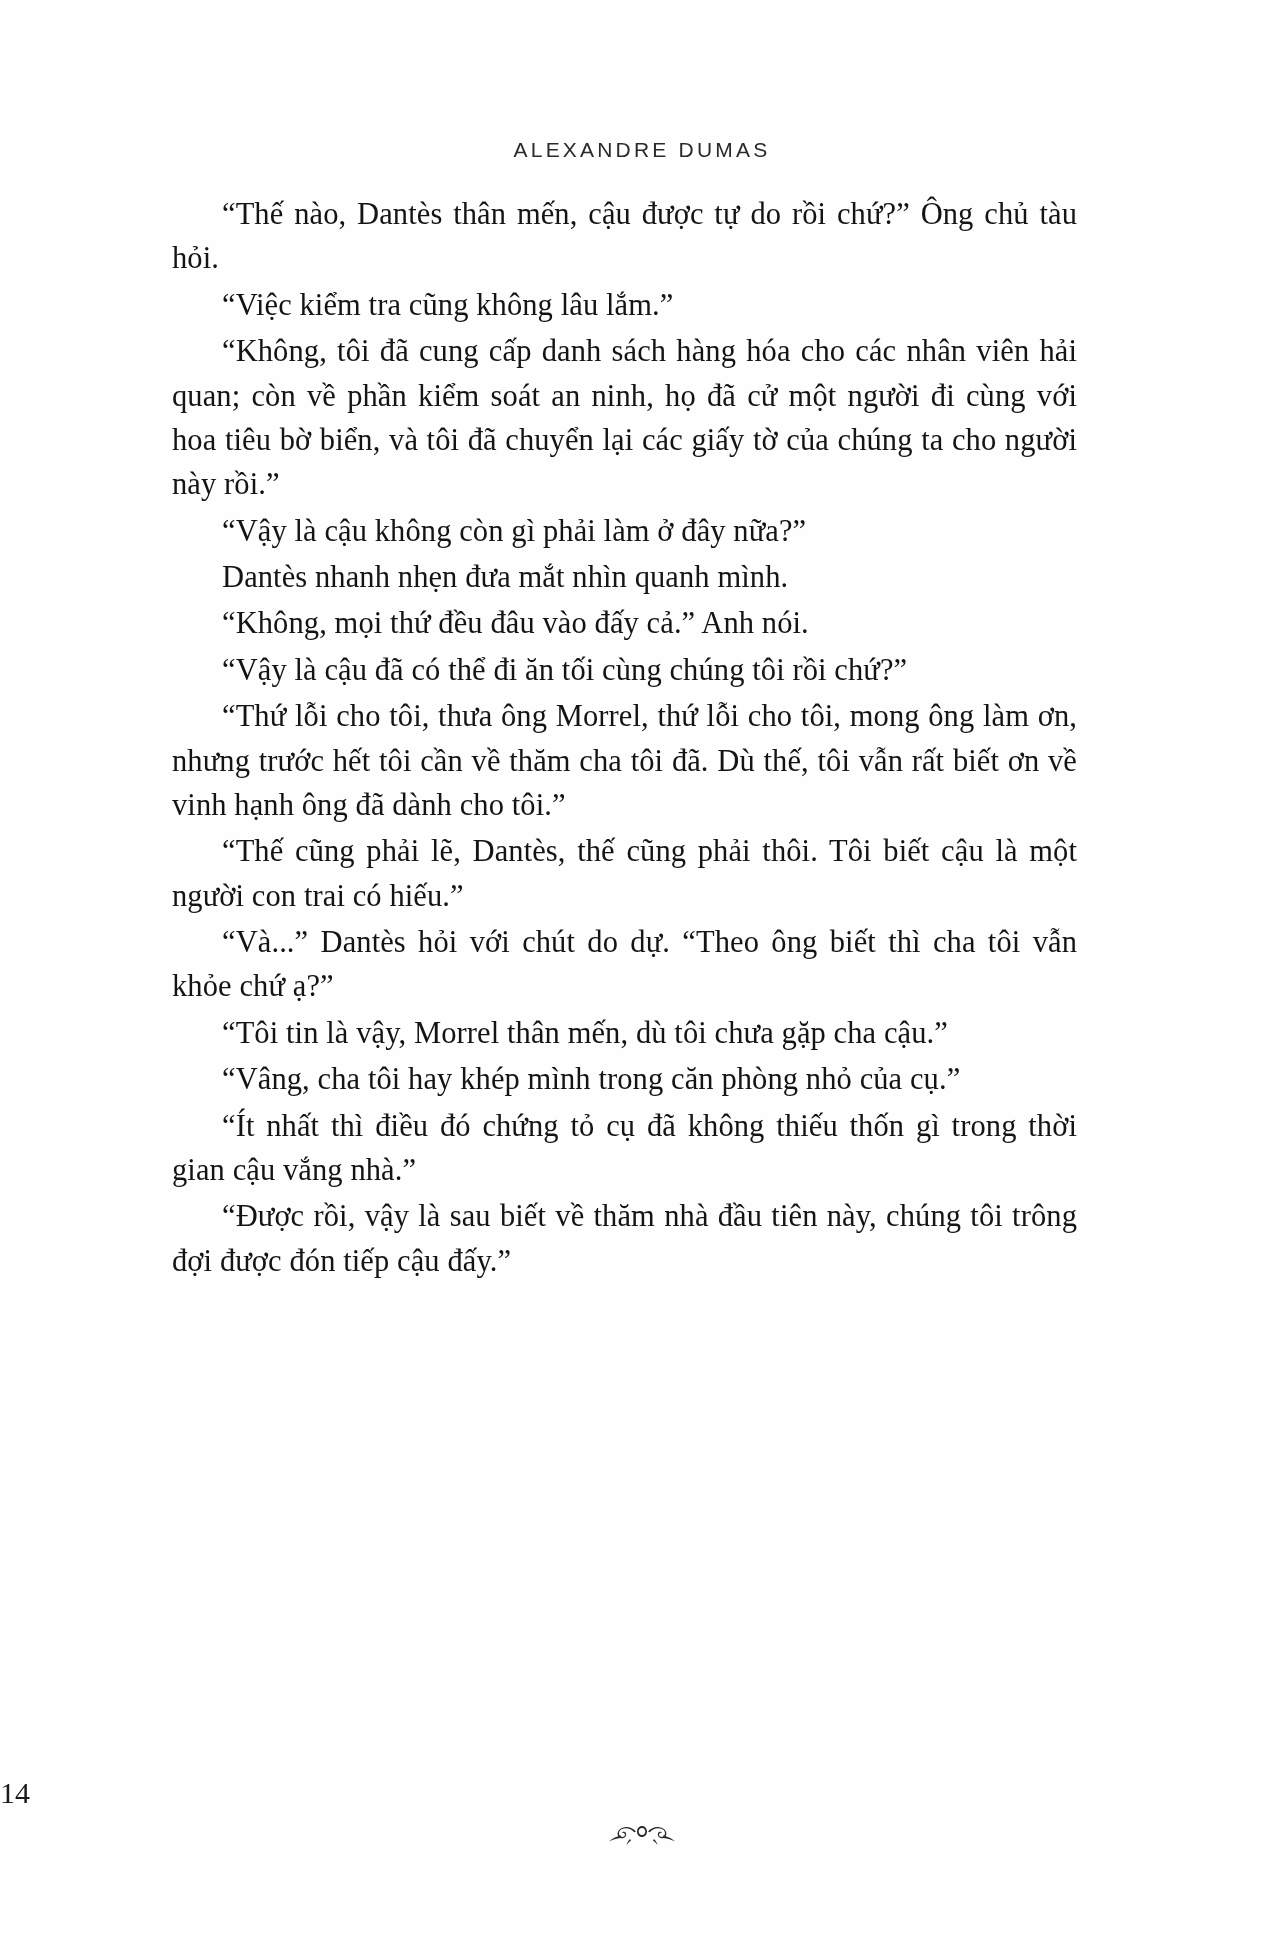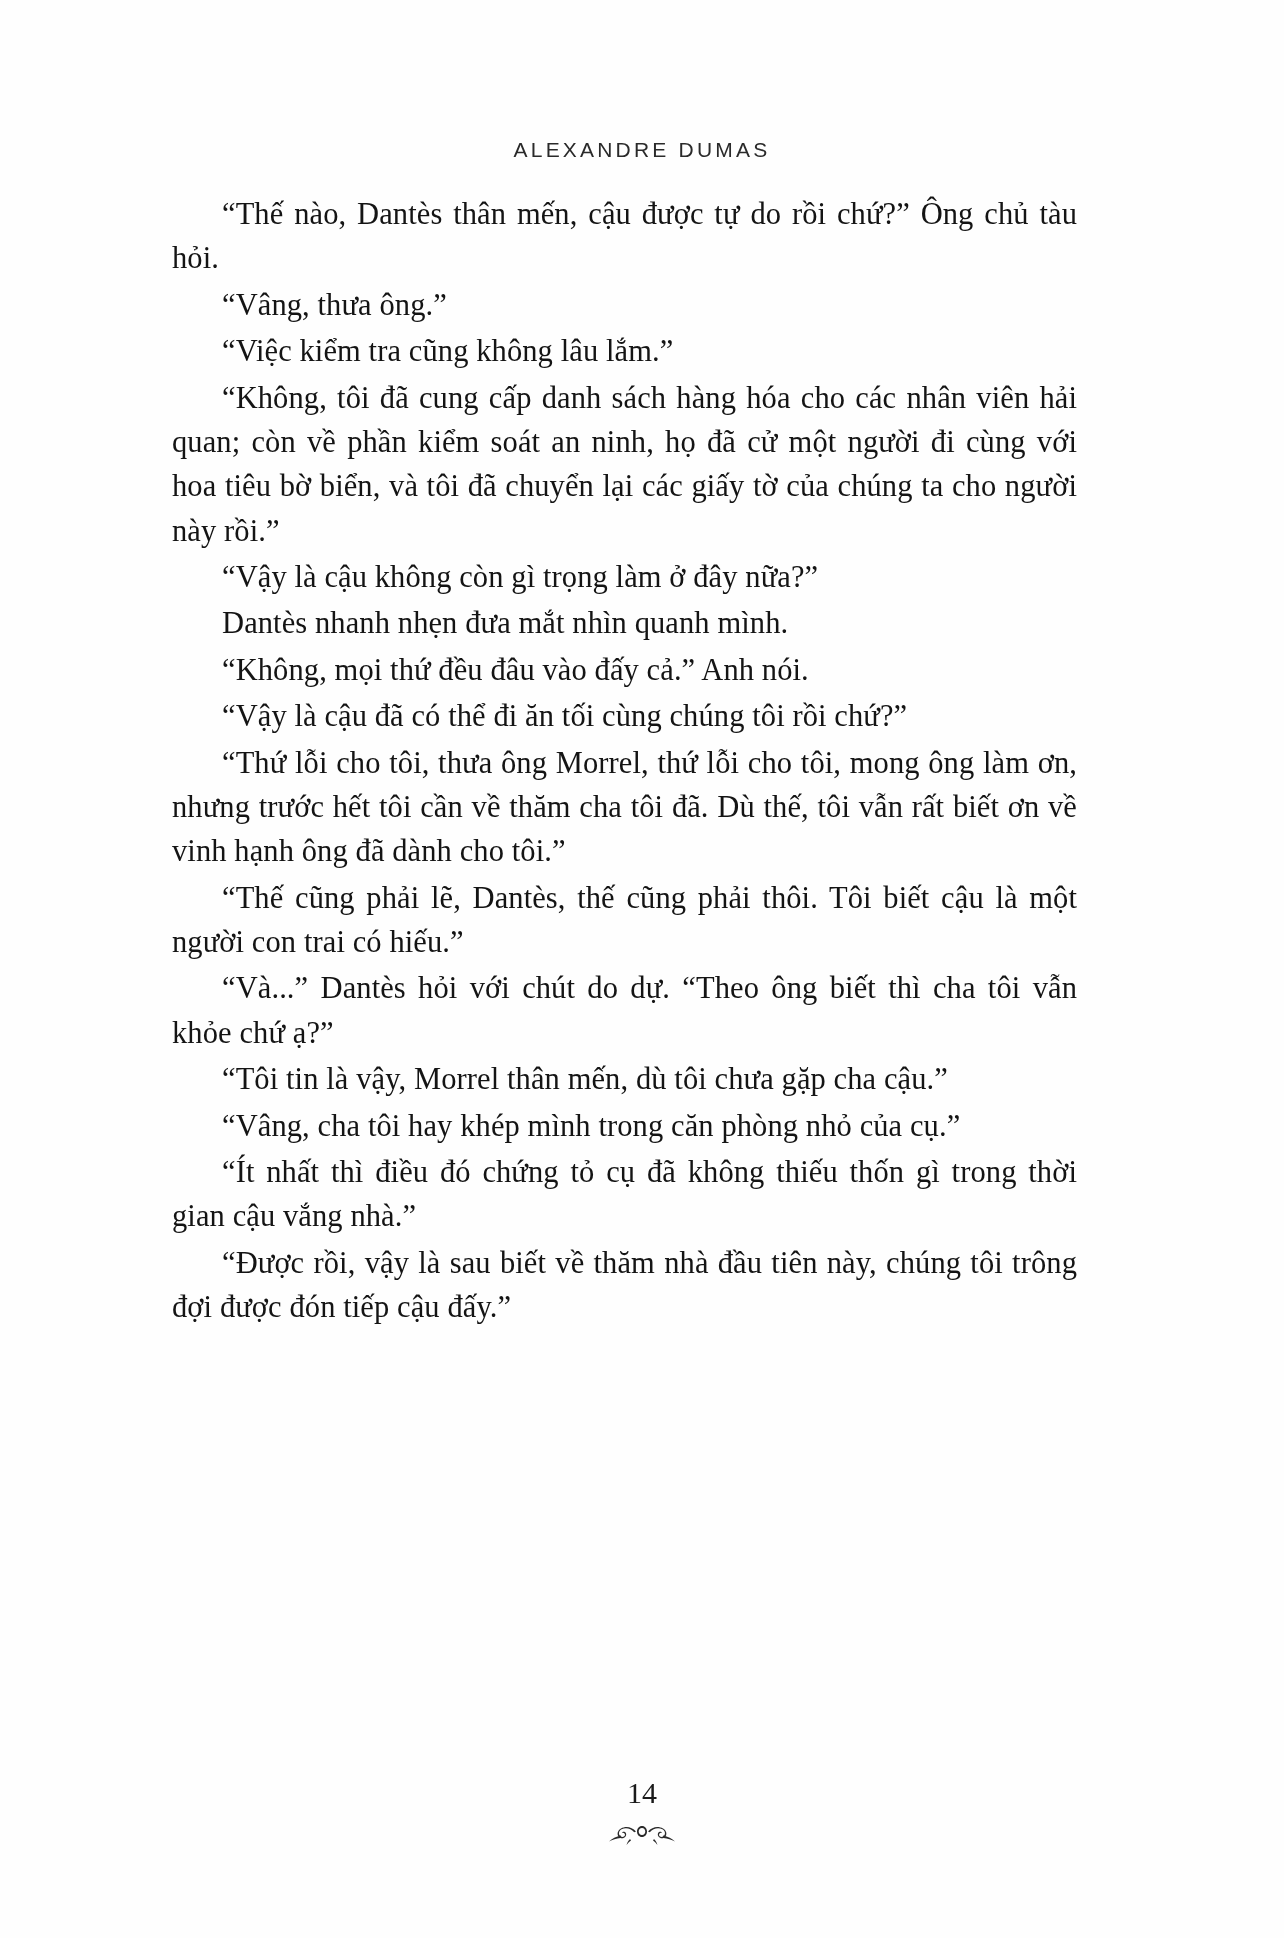--- a/index.html
+++ b/index.html
@@ -42,21 +42,21 @@
     text-indent: 50px;
     text-align: justify;
     color: #141414;
     letter-spacing: 0.1px;
   }
   .folio {
     position: absolute;
     bottom: 128px;
     left: 0;
     right: 0;
-    text-align: center;
+    text-align: left;
     font-size: 30px;
     color: #1a1a1a;
     font-family: "Liberation Serif", serif;
   }
   .ornament {
     position: absolute;
     bottom: 88px;
     left: 0;
     right: 0;
     text-align: center;
@@ -68,24 +68,23 @@
 </style>
 </head>
 <body>
 
 <div class="page">
 
   <div class="running-head">ALEXANDRE DUMAS</div>
 
   <div class="body-text">
     <p>“Thế nào, Dantès thân mến, cậu được tự do rồi chứ?” Ông chủ tàu hỏi.</p>
-    <p>“Vâng, thưa ông.”</p>
     <p>“Việc kiểm tra cũng không lâu lắm.”</p>
     <p>“Không, tôi đã cung cấp danh sách hàng hóa cho các nhân viên hải quan; còn về phần kiểm soát an ninh, họ đã cử một người đi cùng với hoa tiêu bờ biển, và tôi đã chuyển lại các giấy tờ của chúng ta cho người này rồi.”</p>
-    <p>“Vậy là cậu không còn gì trọng làm ở đây nữa?”</p>
+    <p>“Vậy là cậu không còn gì phải làm ở đây nữa?”</p>
     <p>Dantès nhanh nhẹn đưa mắt nhìn quanh mình.</p>
     <p>“Không, mọi thứ đều đâu vào đấy cả.” Anh nói.</p>
     <p>“Vậy là cậu đã có thể đi ăn tối cùng chúng tôi rồi chứ?”</p>
     <p>“Thứ lỗi cho tôi, thưa ông Morrel, thứ lỗi cho tôi, mong ông làm ơn, nhưng trước hết tôi cần về thăm cha tôi đã. Dù thế, tôi vẫn rất biết ơn về vinh hạnh ông đã dành cho tôi.”</p>
     <p>“Thế cũng phải lẽ, Dantès, thế cũng phải thôi. Tôi biết cậu là một người con trai có hiếu.”</p>
     <p>“Và...” Dantès hỏi với chút do dự. “Theo ông biết thì cha tôi vẫn khỏe chứ ạ?”</p>
     <p>“Tôi tin là vậy, Morrel thân mến, dù tôi chưa gặp cha cậu.”</p>
     <p>“Vâng, cha tôi hay khép mình trong căn phòng nhỏ của cụ.”</p>
     <p>“Ít nhất thì điều đó chứng tỏ cụ đã không thiếu thốn gì trong thời gian cậu vắng nhà.”</p>
     <p>“Được rồi, vậy là sau biết về thăm nhà đầu tiên này, chúng tôi trông đợi được đón tiếp cậu đấy.”</p>

